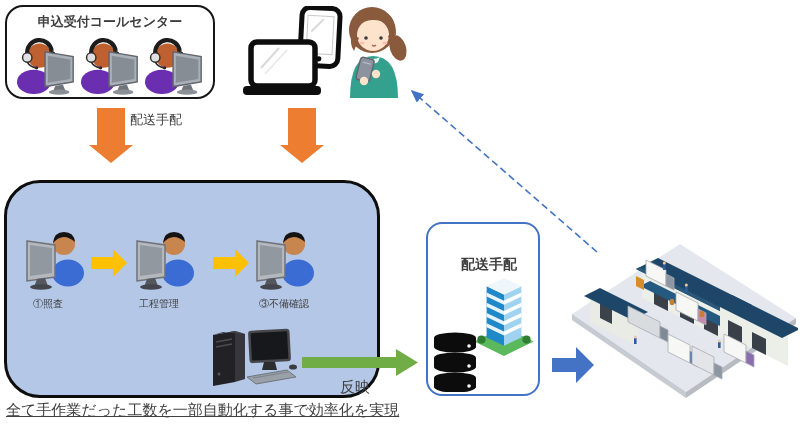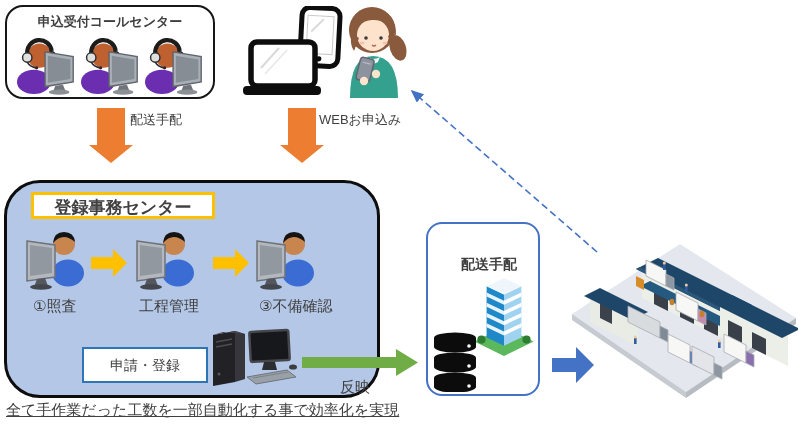--- a/index.html
+++ b/index.html
@@ -19,21 +19,21 @@
   .a1{left:89px;top:108px;} .a2{left:280px;top:108px;}
   .flow-label{font-size:13px;white-space:nowrap;}
   .l1{left:130px;top:111px;} .l2{left:319px;top:111px;}
   
   .reg-box{left:4px;top:180px;width:376px;height:218px;background:#B4C7E7;border:3px solid #0d0d0d;border-radius:36px;box-sizing:border-box;}
   .reg-title{position:absolute;left:24px;top:9px;width:184px;height:27px;background:#fff;border:3px solid #FFC000;
              font-size:17px;font-weight:bold;text-align:center;line-height:26px;box-sizing:border-box;}
   .wk-icon{width:66px;height:64px;}
   .wk1{left:16px;top:44px;} .wk2{left:126px;top:44px;} .wk3{left:246px;top:44px;}
   .ya{width:36px;height:28px;} .ya1{left:84px;top:66px;} .ya2{left:206px;top:66px;}
-  .step-label{font-size:15px;white-space:nowrap;}
+  .step-label{font-size:10px;white-space:nowrap;font-family:Liberation Mono, monospace;}
   .s1{left:26px;top:114px;} .s2{left:132px;top:114px;} .s3{left:252px;top:114px;}
   .app-box{position:absolute;left:75px;top:164px;width:126px;height:36px;background:#fff;border:2px solid #2E75B6;
            font-size:14px;text-align:center;line-height:32px;box-sizing:border-box;}
   .pc-svg{left:196px;top:143px;width:96px;height:68px;}
   
   .green-arrow{left:302px;top:349px;width:116px;height:27px;}
   .reflect-label{left:340px;top:352px;font-size:15px;margin-top:26px;}
   
   .proc-box{left:426px;top:222px;width:114px;height:174px;background:#fff;border:2px solid #4472C4;border-radius:16px;box-sizing:border-box;}
   .proc-line{position:absolute;left:0;right:0;text-align:center;font-size:14px;font-weight:bold;}
@@ -136,24 +136,22 @@
   </svg>
 
   <svg class="abs arrow-down a1" viewBox="0 0 44 55">
     <polygon points="8,0 36,0 36,37 44,37 22,55 0,37 8,37" fill="#ED7D31"></polygon>
   </svg>
   <div class="abs flow-label l1">配送手配</div>
 
   <svg class="abs arrow-down a2" viewBox="0 0 44 55">
     <polygon points="8,0 36,0 36,37 44,37 22,55 0,37 8,37" fill="#ED7D31"></polygon>
   </svg>
-  <div class="abs flow-label l2">WEBお申込み</div>
 
   <div class="abs reg-box">
-    <div class="reg-title">登録事務センター</div>
 
     <svg class="abs wk-icon wk1" viewBox="0 0 66 64">
         <use href="#g-worker"></use>
       </svg>
     <svg class="abs wk-icon wk2" viewBox="0 0 66 64">
         <use href="#g-worker"></use>
       </svg>
     <svg class="abs wk-icon wk3" viewBox="0 0 66 64">
         <use href="#g-worker"></use>
       </svg>
@@ -162,21 +160,20 @@
         <use href="#g-yellow-arrow"></use>
       </svg>
     <svg class="abs ya ya2" viewBox="0 0 36 28">
         <use href="#g-yellow-arrow"></use>
       </svg>
 
     <div class="abs step-label s1">①照査</div>
     <div class="abs step-label s2">工程管理</div>
     <div class="abs step-label s3">③不備確認</div>
 
-    <div class="app-box">申請・登録</div>
 
     <svg class="abs pc-svg" viewBox="0 0 96 68">
       <polygon points="10,9 32,5 32,56 10,60" fill="#222226"></polygon>
       <polygon points="32,5 42,8 42,53 32,56" fill="#36363c"></polygon>
       <polygon points="10,9 20,6 42,8 32,5" fill="#44444a"></polygon>
       <line x1="13" y1="16" x2="29" y2="13" stroke="#4c4c52" stroke-width="1.5"></line>
       <line x1="13" y1="21" x2="29" y2="18" stroke="#4c4c52" stroke-width="1.5"></line>
       <circle cx="16" cy="48" r="1.5" fill="#55555c"></circle>
       <g transform="rotate(-3 66 20)">
         <rect x="47" y="5" width="39" height="30" rx="2" fill="#17181c" stroke="#46474d" stroke-width="2.5"></rect>

